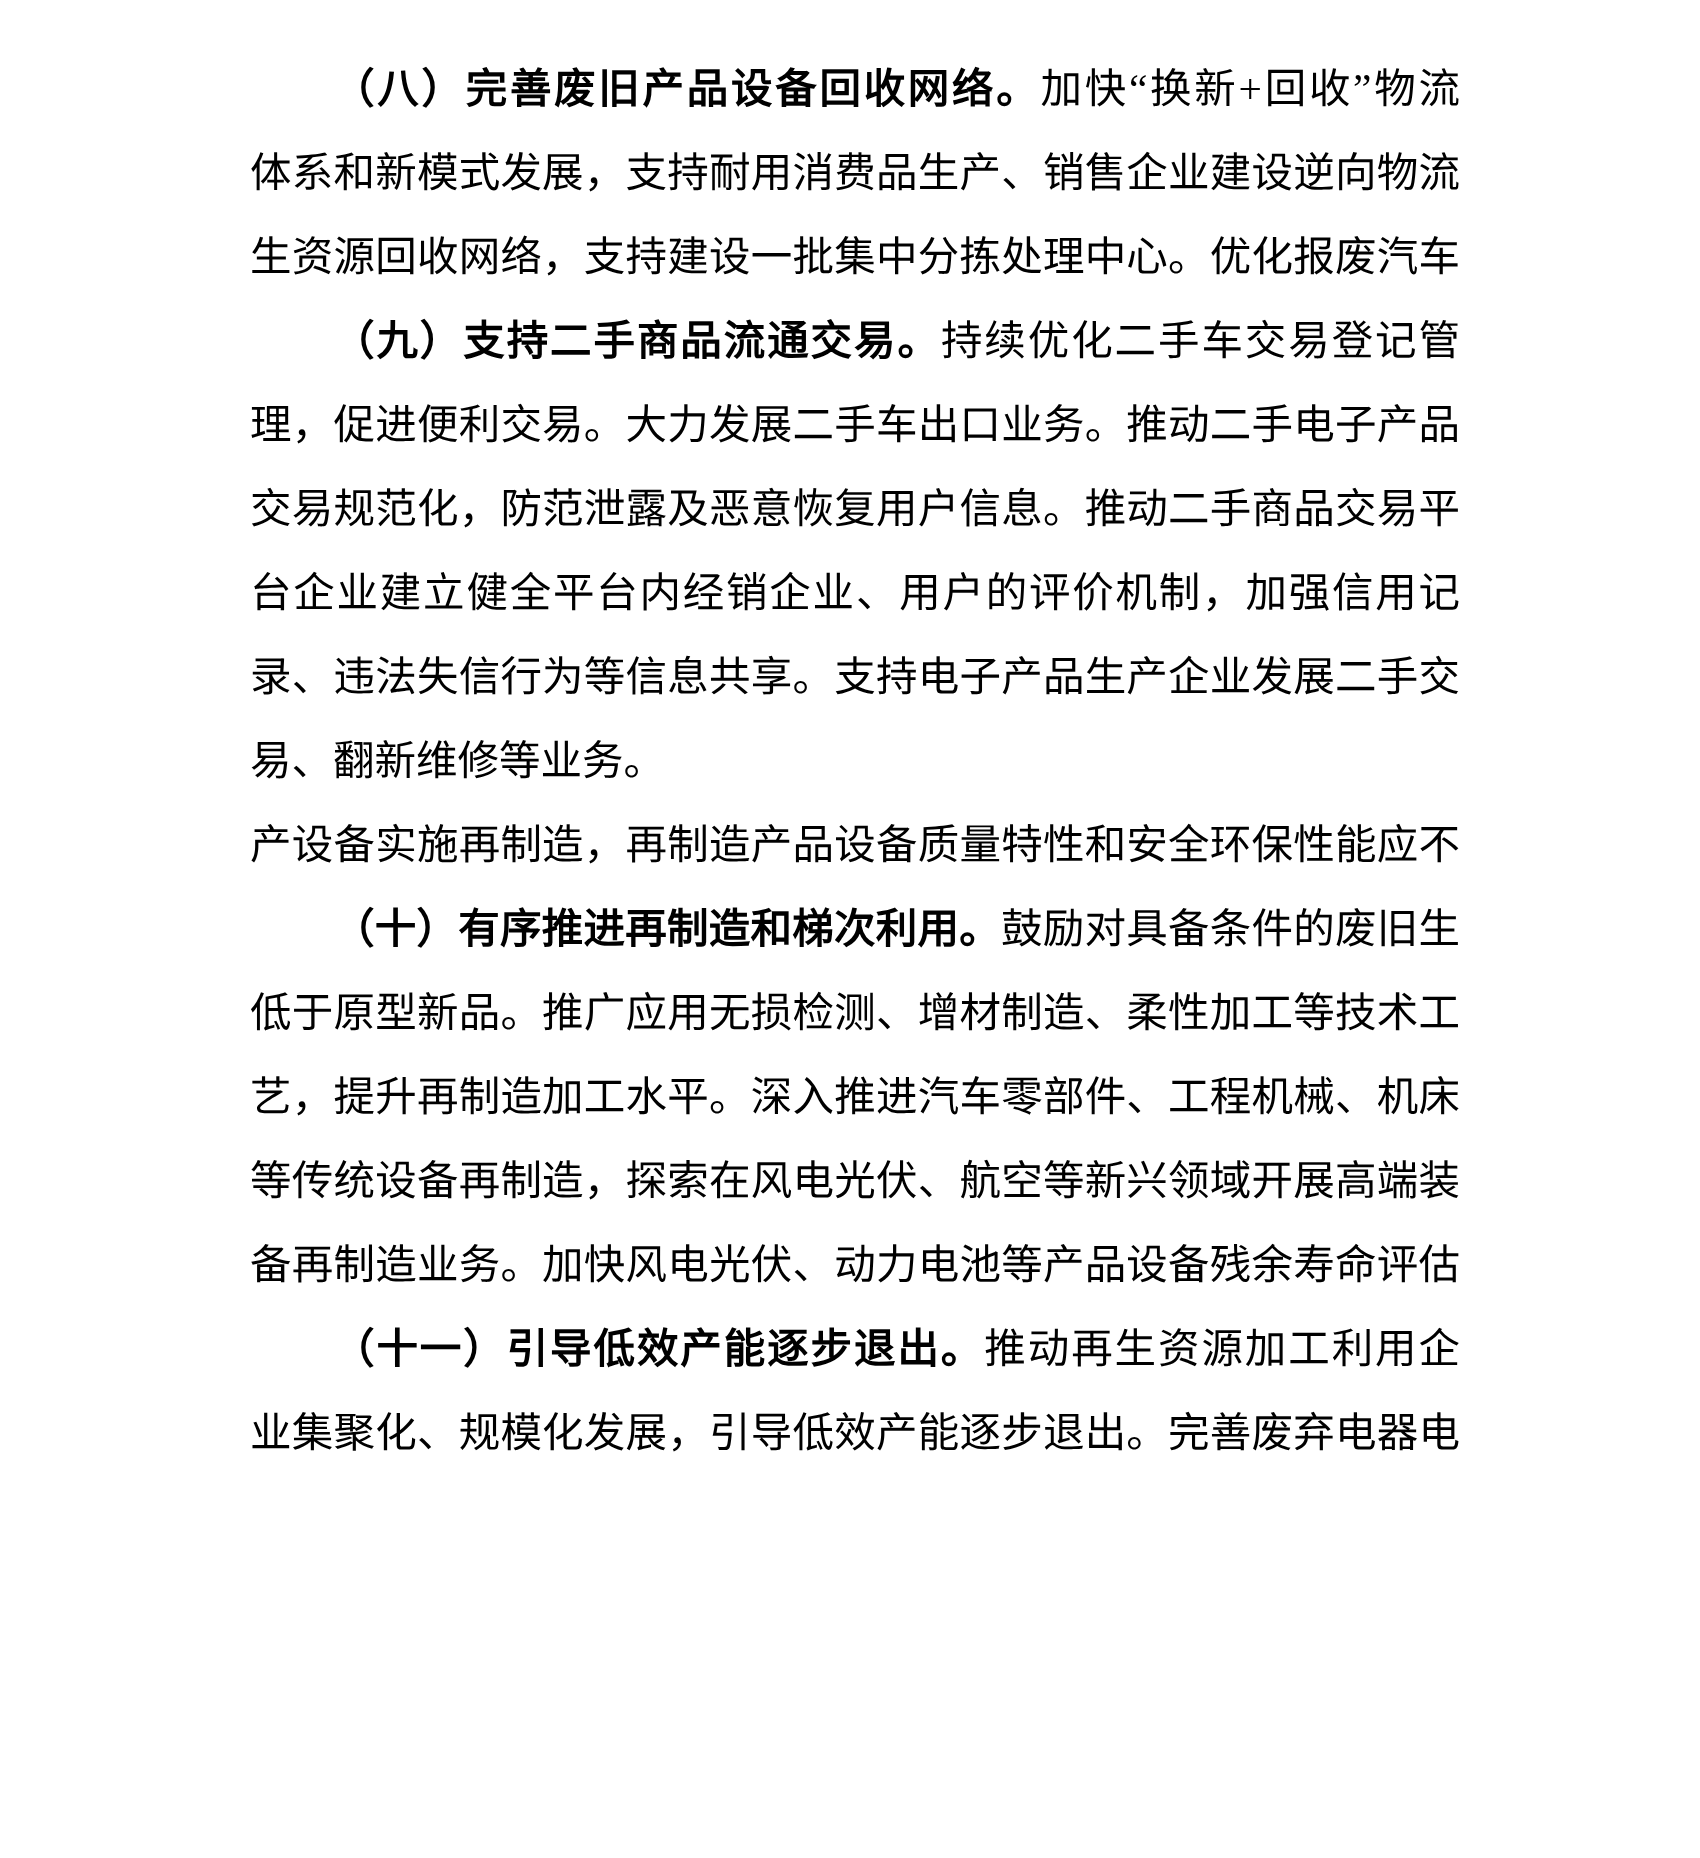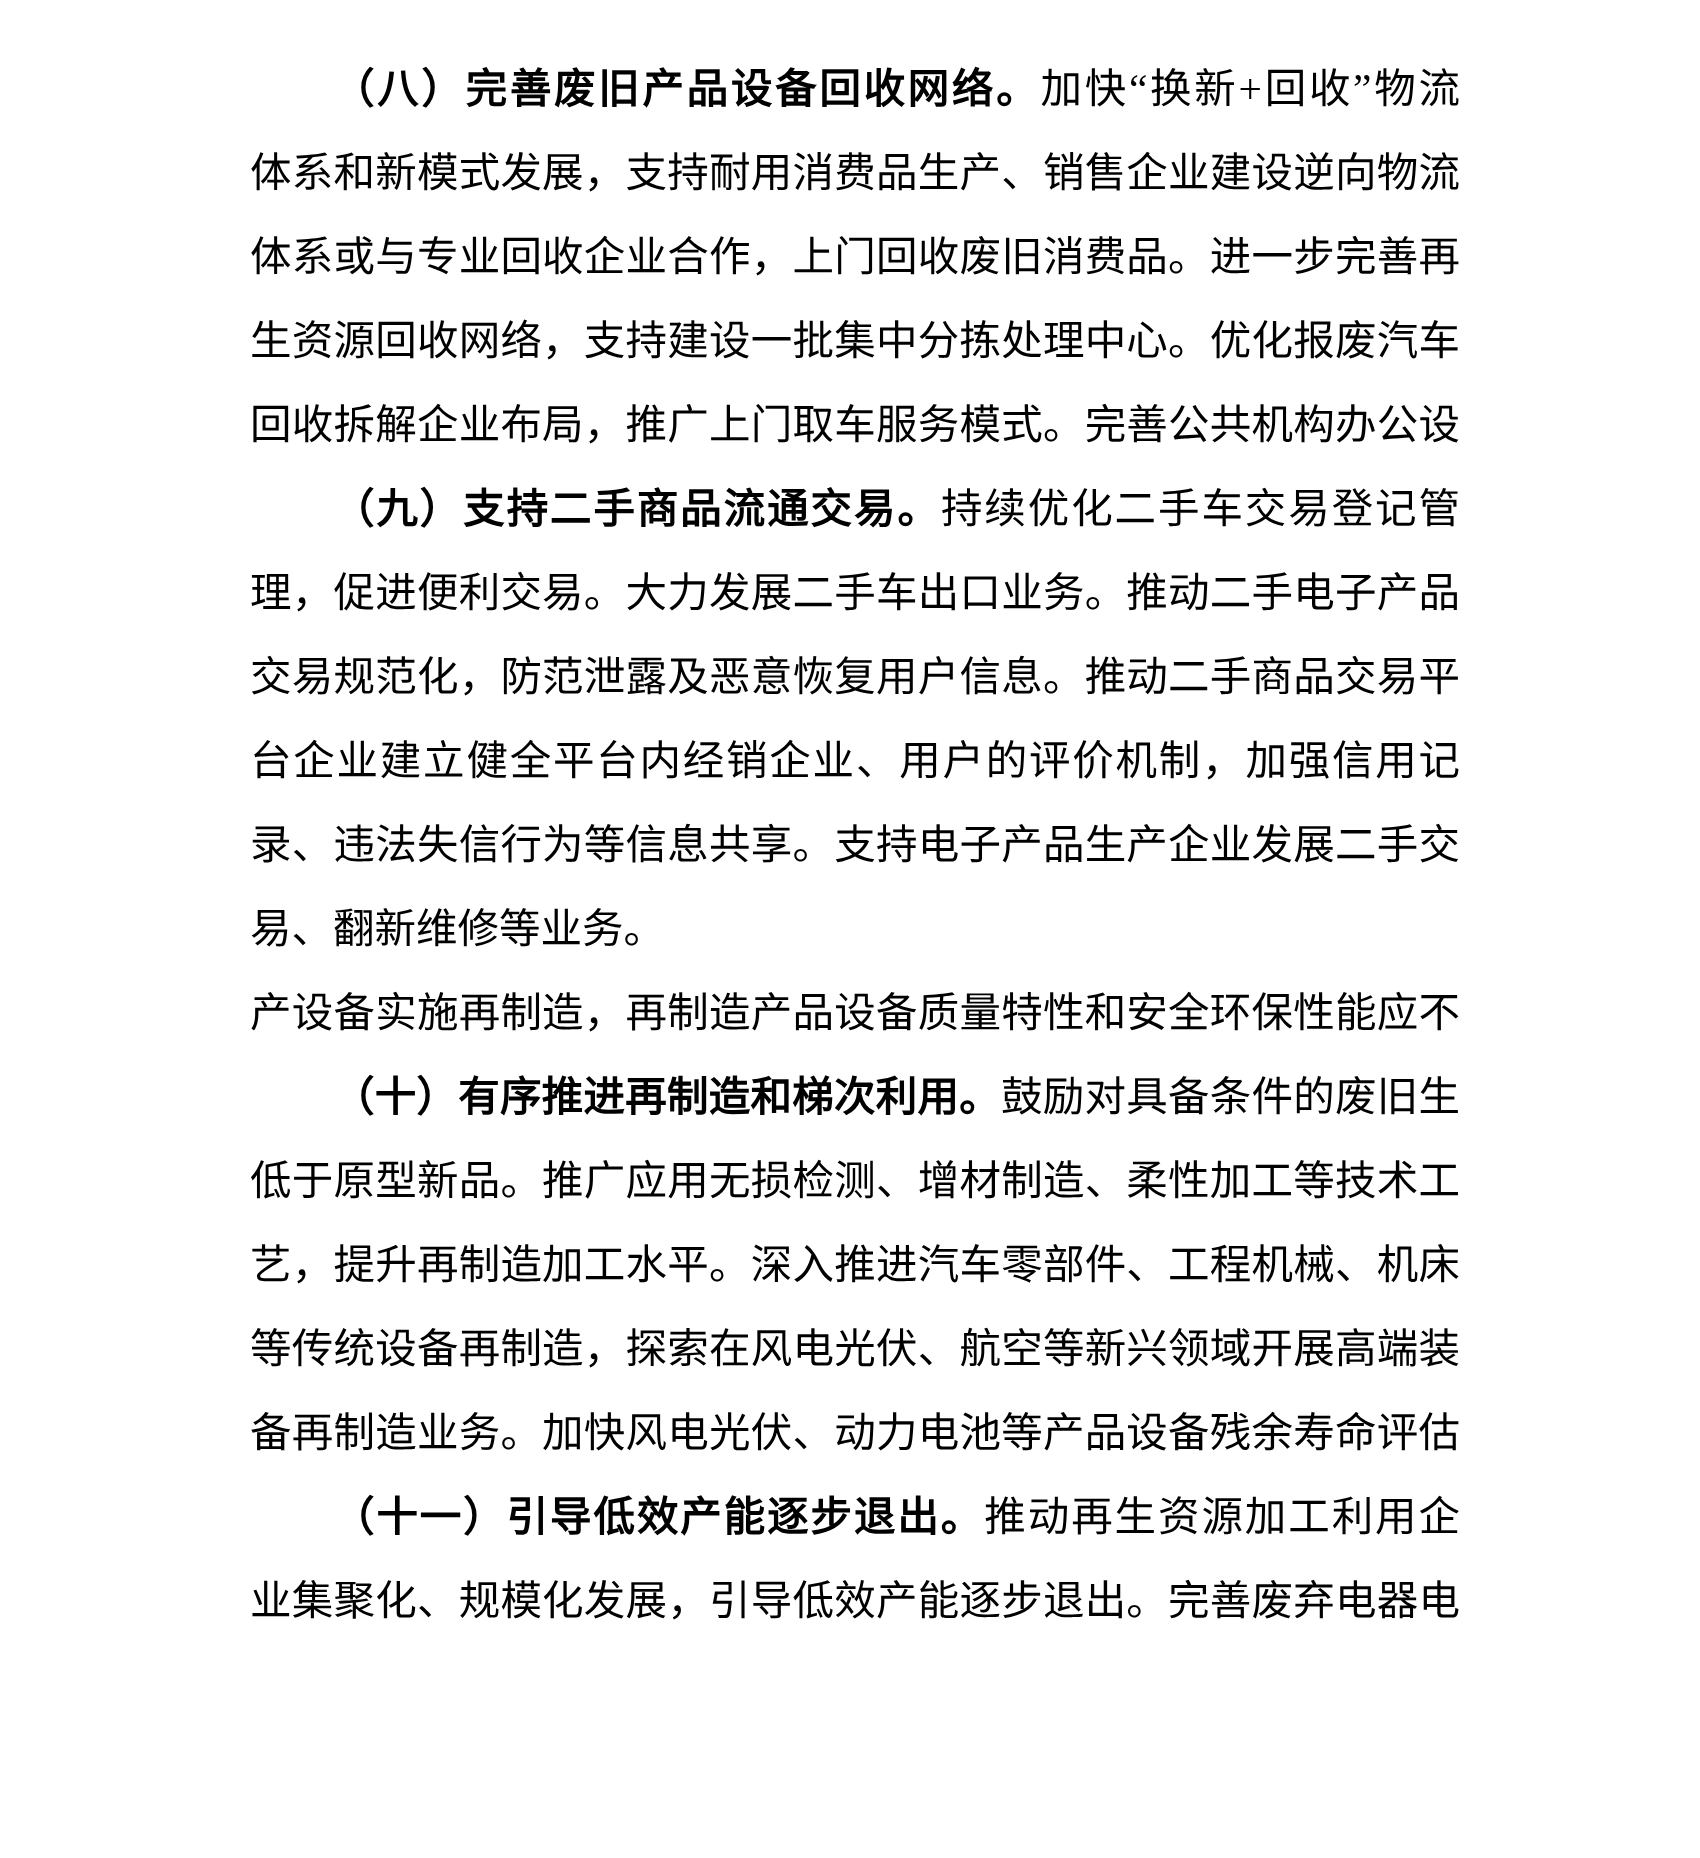--- a/index.html
+++ b/index.html
@@ -45,23 +45,21 @@
   }
 </style>
 </head>
 <body>
 
 <div class="page">
 
   <p class="para">
     <span class="tline first"><span class="lead">（八）完善废旧产品设备回收网络。</span><span>加快“换新+回收”物流</span></span>
     <span class="tline">体系和新模式发展，支持耐用消费品生产、销售企业建设逆向物流</span>
-    <span class="tline">体系或与专业回收企业合作，上门回收废旧消费品。进一步完善再</span>
     <span class="tline">生资源回收网络，支持建设一批集中分拣处理中心。优化报废汽车</span>
-    <span class="tline">回收拆解企业布局，推广上门取车服务模式。完善公共机构办公设</span>
   </p>
 
   <p class="para">
     <span class="tline first"><span class="lead">（九）支持二手商品流通交易。</span><span>持续优化二手车交易登记管</span></span>
     <span class="tline">理，促进便利交易。大力发展二手车出口业务。推动二手电子产品</span>
     <span class="tline">交易规范化，防范泄露及恶意恢复用户信息。推动二手商品交易平</span>
     <span class="tline">台企业建立健全平台内经销企业、用户的评价机制，加强信用记</span>
     <span class="tline">录、违法失信行为等信息共享。支持电子产品生产企业发展二手交</span>
     <span class="tline para-end">易、翻新维修等业务。</span>
   </p>

